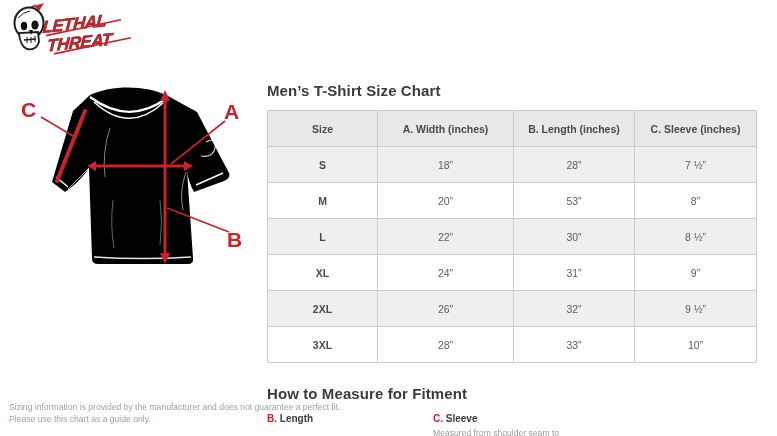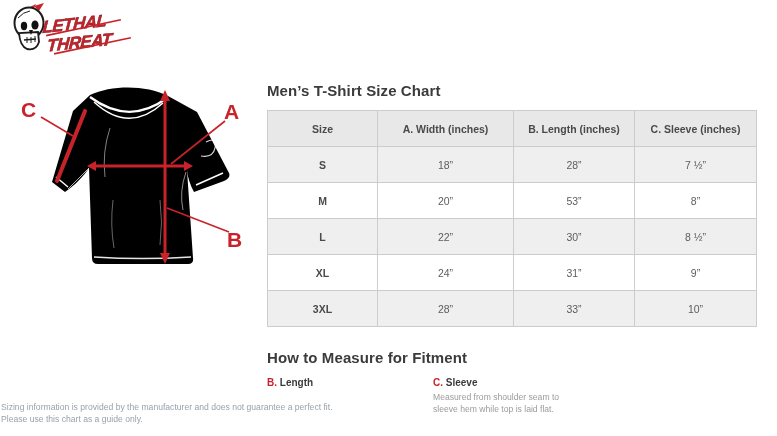--- a/index.html
+++ b/index.html
@@ -32,21 +32,21 @@
   .measure-title{margin-top:22px;margin-bottom:10px;}
   .measure-cols{display:flex;}
   .m-col{margin-right:15px;}
   .m-col.a{width:160px}
   .m-col.b{width:151px}
   .m-col.c{width:147px;margin-right:0}
   .m-col h4{font-size:10px;margin:0 0 4px 0;color:#3b3b3b;font-weight:bold;}
   .m-col h4 .letter{color:#c8232b;}
   .m-col p{font-size:8.6px;color:#9b9b9b;line-height:11.5px;margin:0;}
   
-  .disclaimer{position:absolute;left:1px;top:401px;font-size:8.6px;color:#99a1ac;line-height:12px;}
+  .disclaimer{position:absolute;left:9px;top:401px;font-size:8.6px;color:#99a1ac;line-height:12px;}
   .disclaimer p{margin:0;}
 </style>
 </head>
 <body>
 
 <div class="page">
 
   <div class="logo">
     <svg viewBox="0 0 140 58" width="140" height="58">
 
@@ -174,20 +174,26 @@
           <td>30”</td>
           <td>8 ½”</td>
         </tr>
         <tr>
           <th>XL</th>
           <td>24”</td>
           <td>31”</td>
           <td>9”</td>
         </tr>
         <tr>
+          <th>2XL</th>
+          <td>26”</td>
+          <td>32”</td>
+          <td>9 ½”</td>
+        </tr>
+        <tr>
           <th>3XL</th>
           <td>28”</td>
           <td>33”</td>
           <td>10”</td>
         </tr>
       </tbody>
     </table>
 
     <h2 class="section-title measure-title">How to Measure for Fitment</h2>
 

